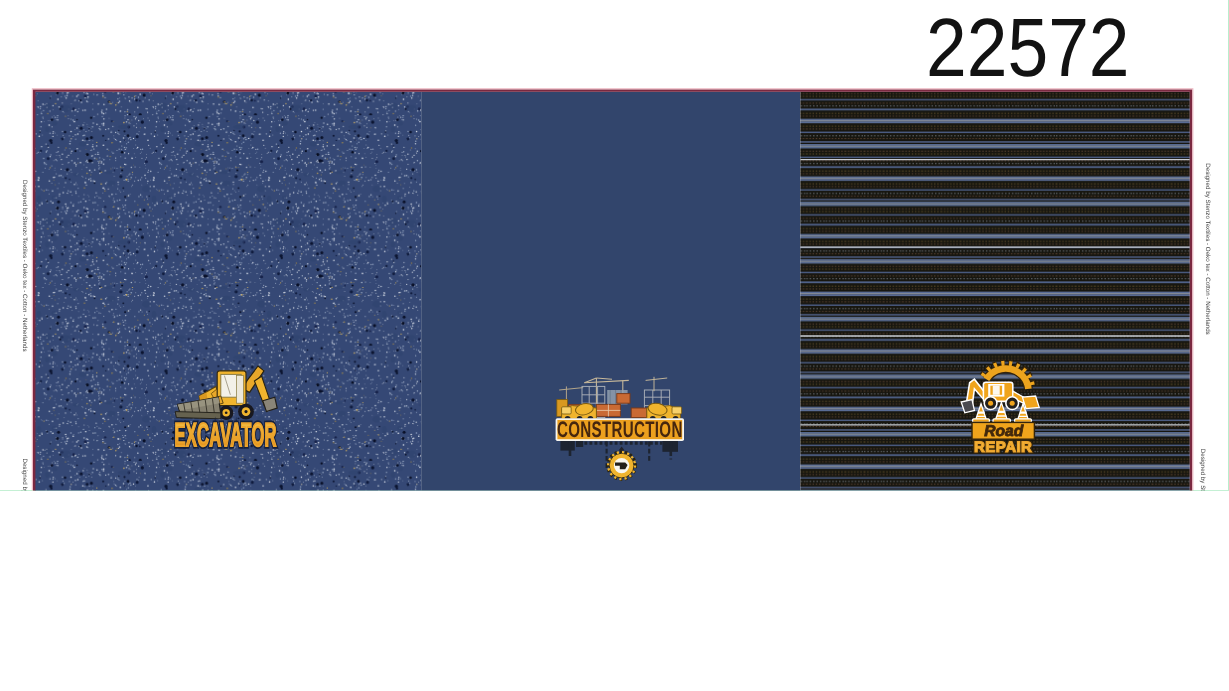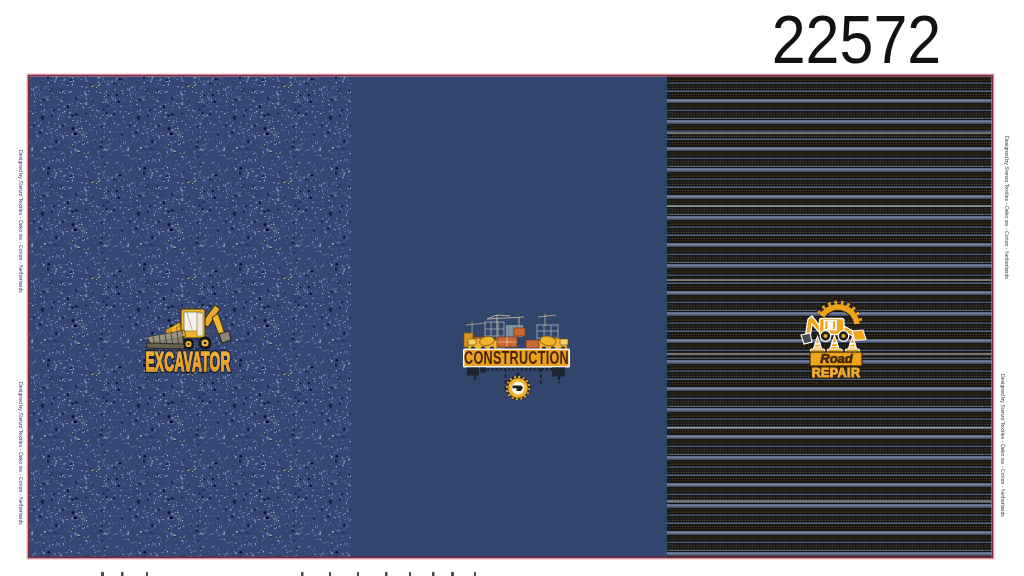--- a/index.html
+++ b/index.html
@@ -1,16 +1,16 @@
 <!DOCTYPE html>
 <html><head>
 <meta charset="utf-8">
 <style>
   html,body { margin:0; padding:0; background:#ffffff; }
-  .page { position:relative; width:1024px; height:576px; background:#22c55e; overflow:hidden;
+  .page { position:relative; width:1024px; height:409px; background:#22c55e; overflow:hidden;
           font-family:"Liberation Sans", sans-serif; }
   text { font-family:"Liberation Sans", sans-serif; }
 </style>
 </head>
 <body>
 <div class="page">
 <svg width="1024" height="576" viewBox="0 0 1024 576" xmlns="http://www.w3.org/2000/svg">
   <defs>
     <pattern id="speckle" patternUnits="userSpaceOnUse" width="96" height="96">
       <rect width="96" height="96" fill="#354875"></rect>

